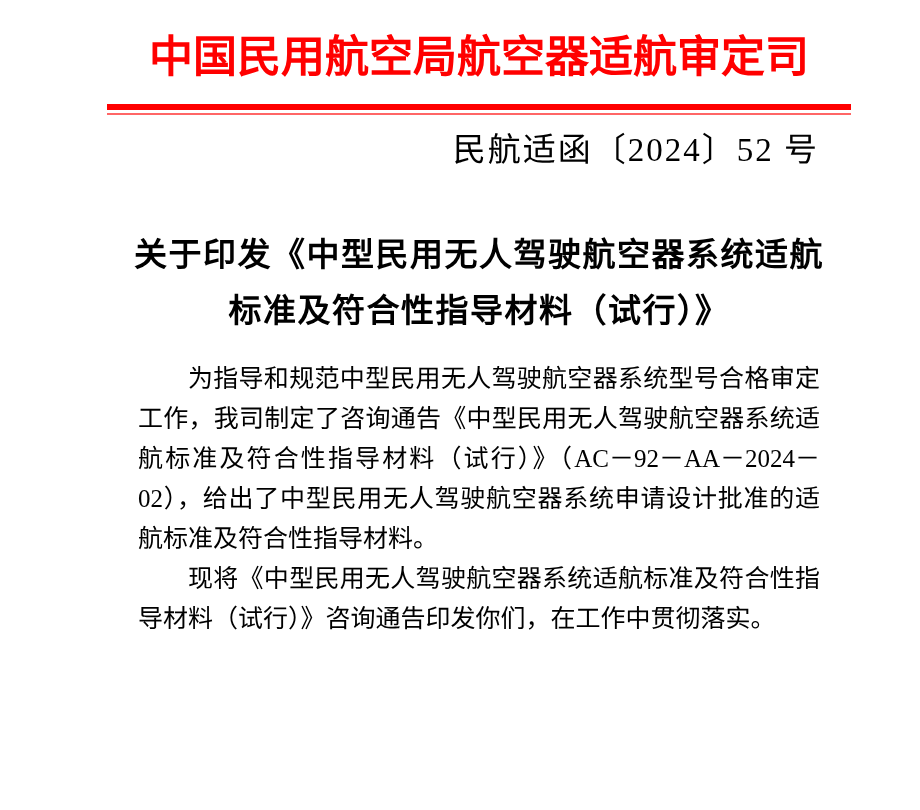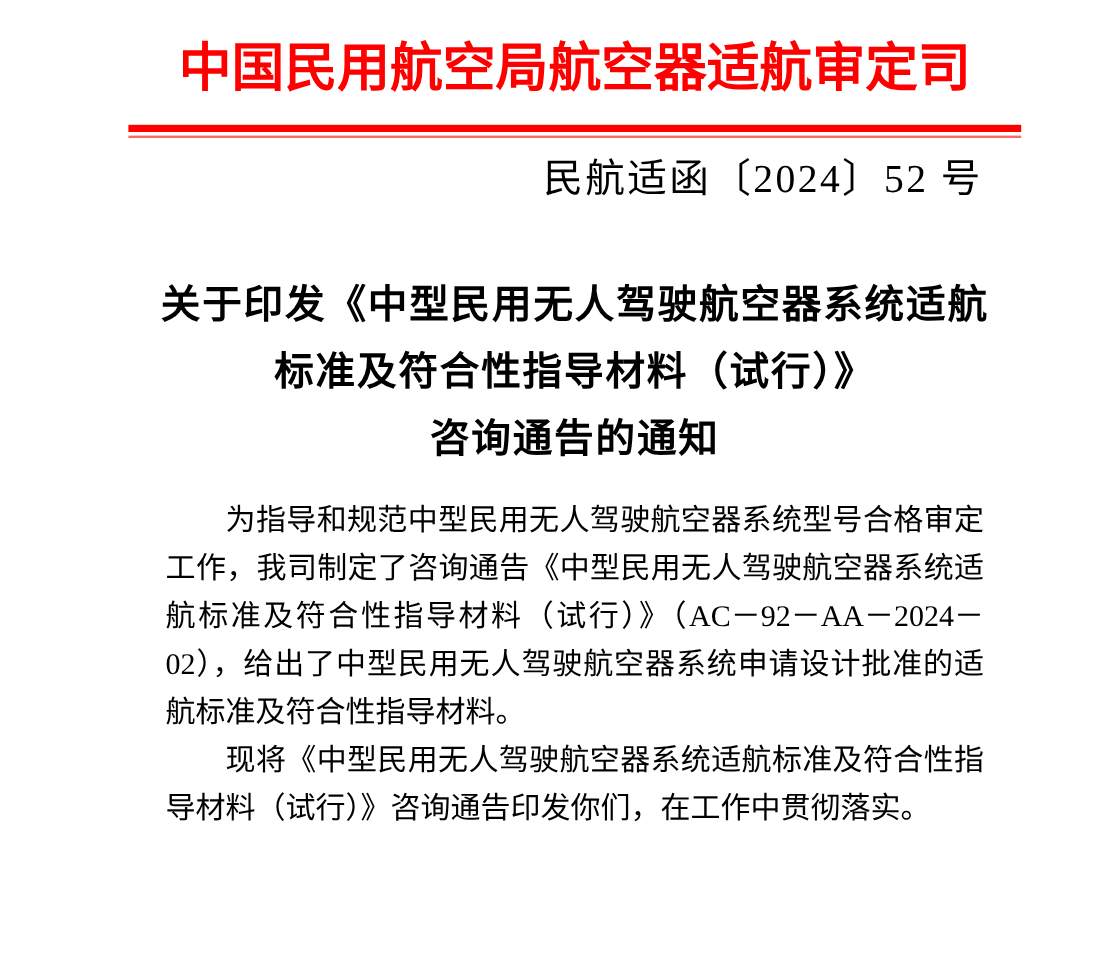--- a/index.html
+++ b/index.html
@@ -95,21 +95,20 @@
       <div class="rule-thick"></div>
       <div class="rule-thin"></div>
     </div>
 
     <div class="doc-number">民航适函〔2024〕52 号</div>
   </header>
 
   <h2 class="title">
     <span class="title-line">关于印发《中型民用无人驾驶航空器系统适航</span>
     <span class="title-line">标准及符合性指导材料（试行）》</span>
-    <span class="title-line">咨询通告的通知</span>
   </h2>
 
   <main class="body-text">
     <p class="para indent">为指导和规范中型民用无人驾驶航空器系统型号合格审定工作，我司制定了咨询通告《中型民用无人驾驶航空器系统适航标准及符合性指导材料（试行）》（AC－92－AA－2024－02），给出了中型民用无人驾驶航空器系统申请设计批准的适航标准及符合性指导材料。</p>
     <p class="para indent">现将《中型民用无人驾驶航空器系统适航标准及符合性指导材料（试行）》咨询通告印发你们，在工作中贯彻落实。</p>
   </main>
 
 </div>
 
 </body></html>

